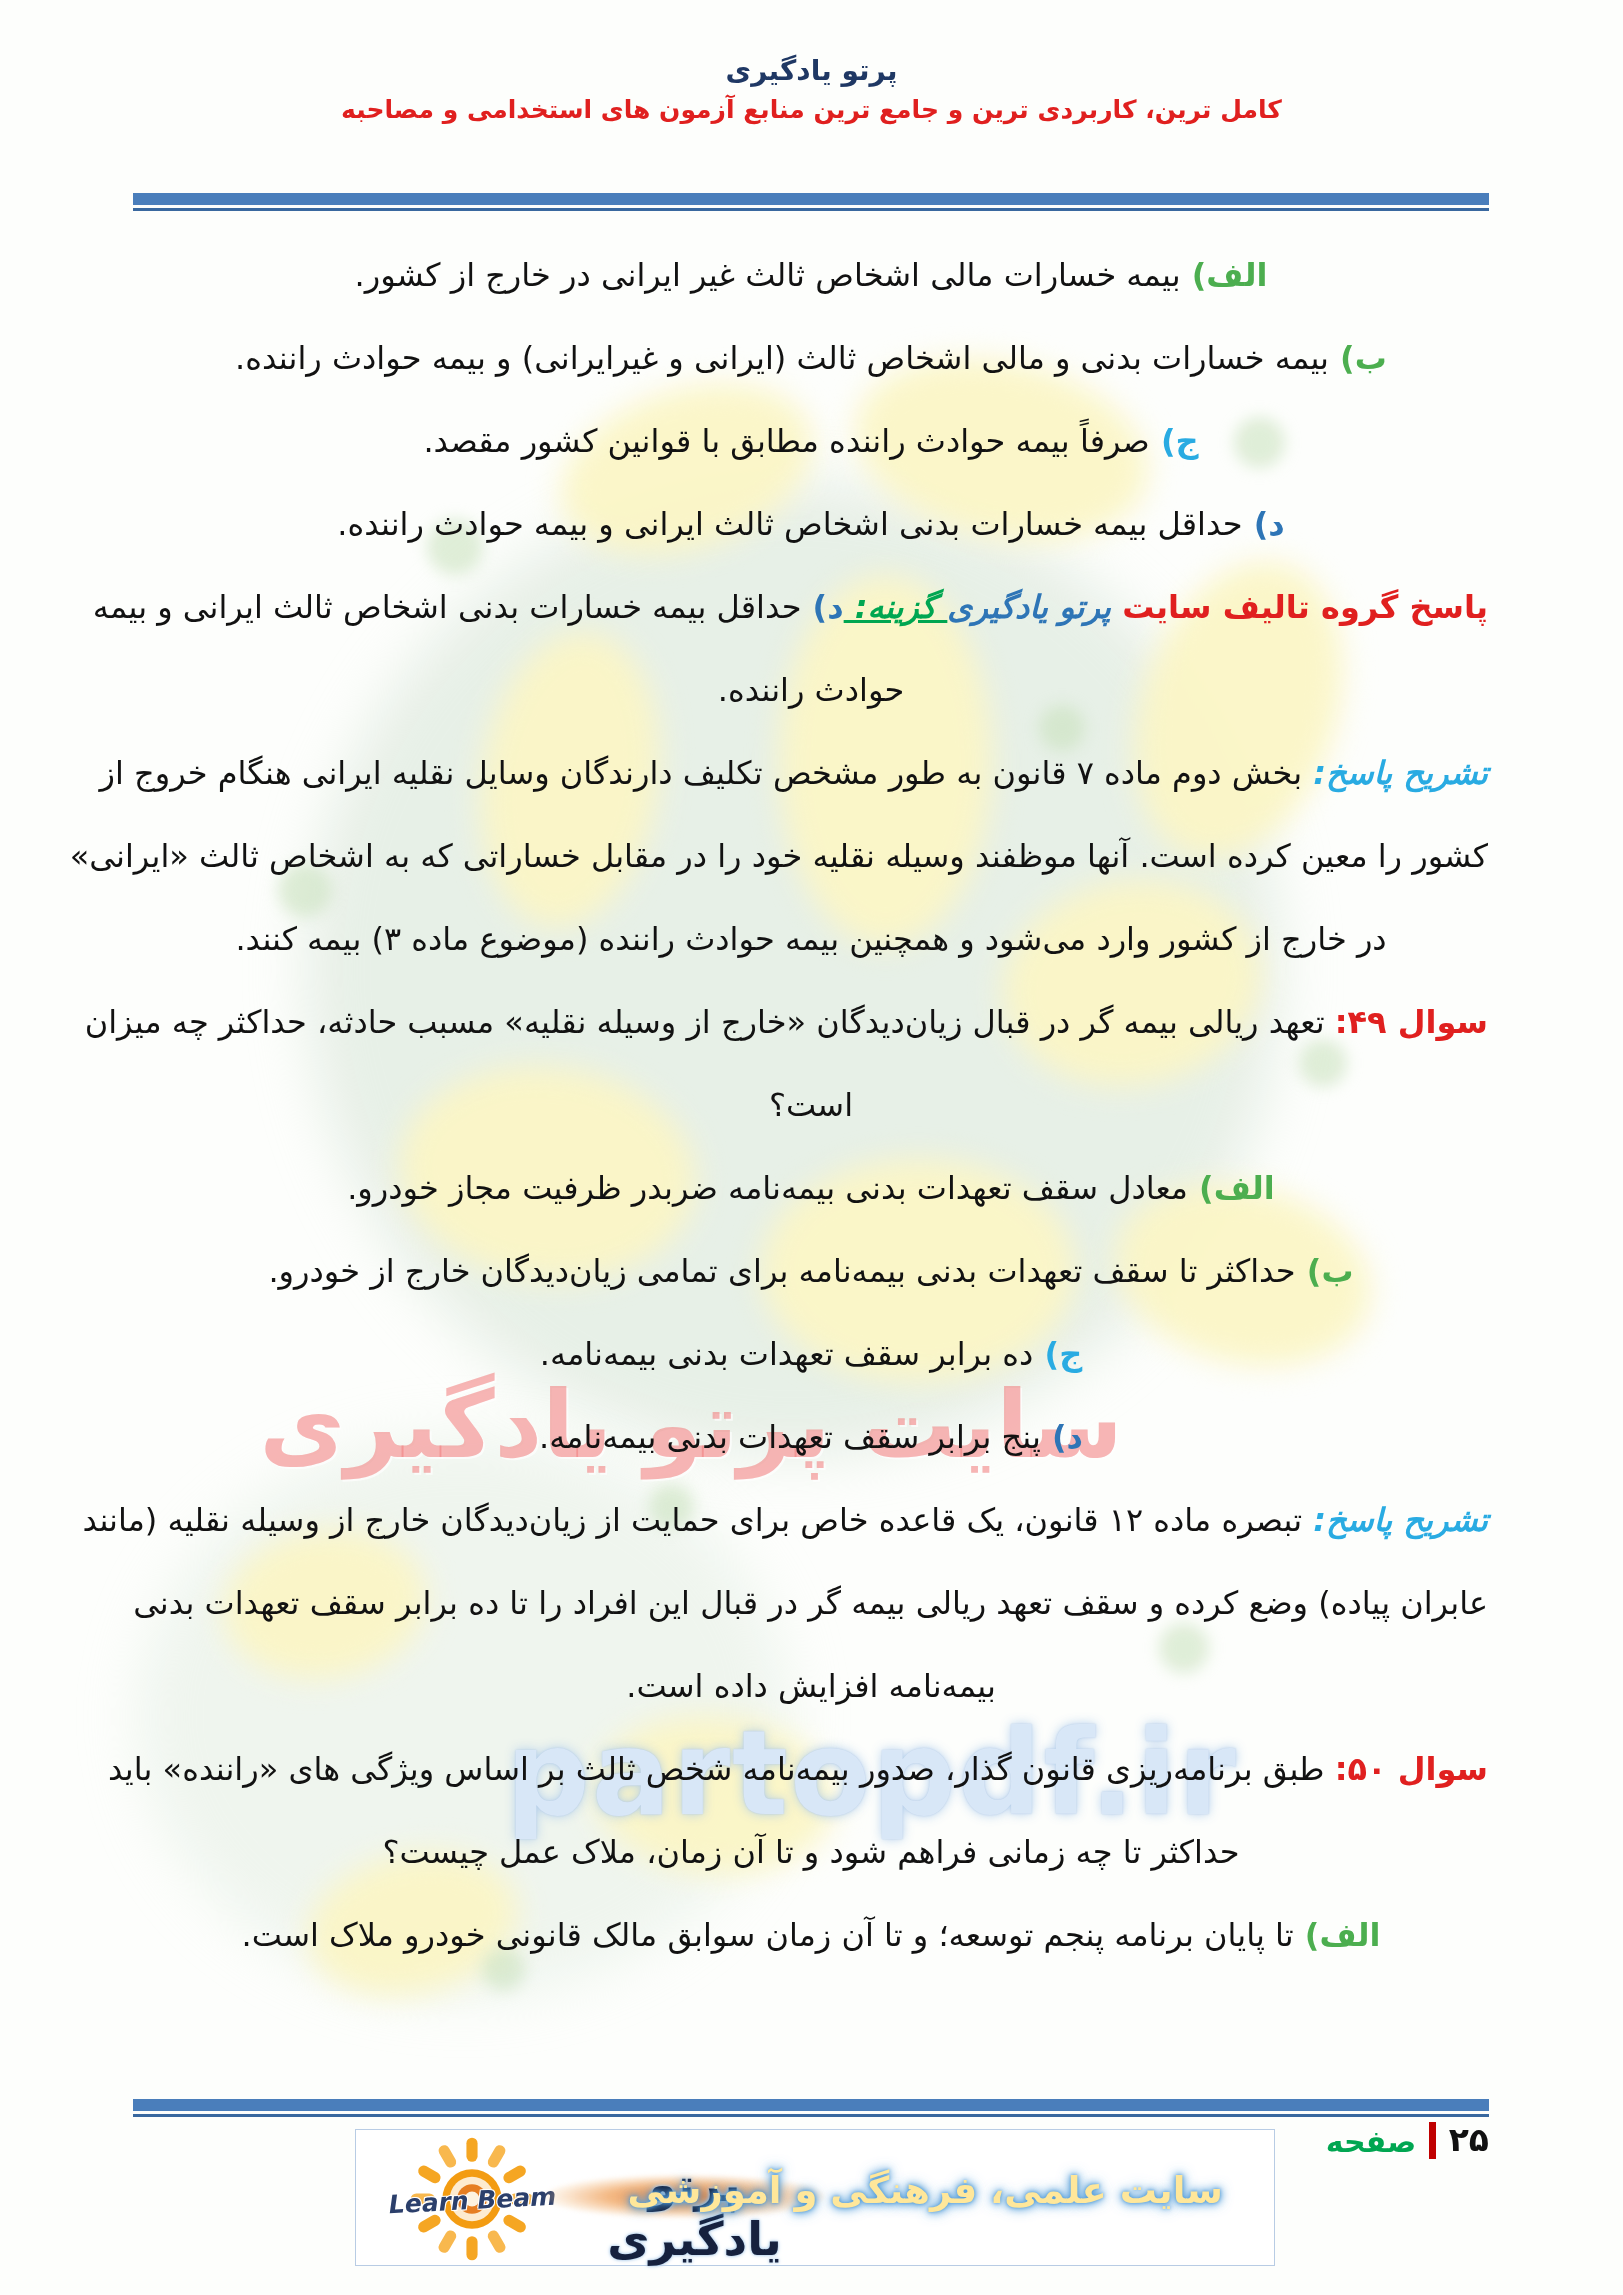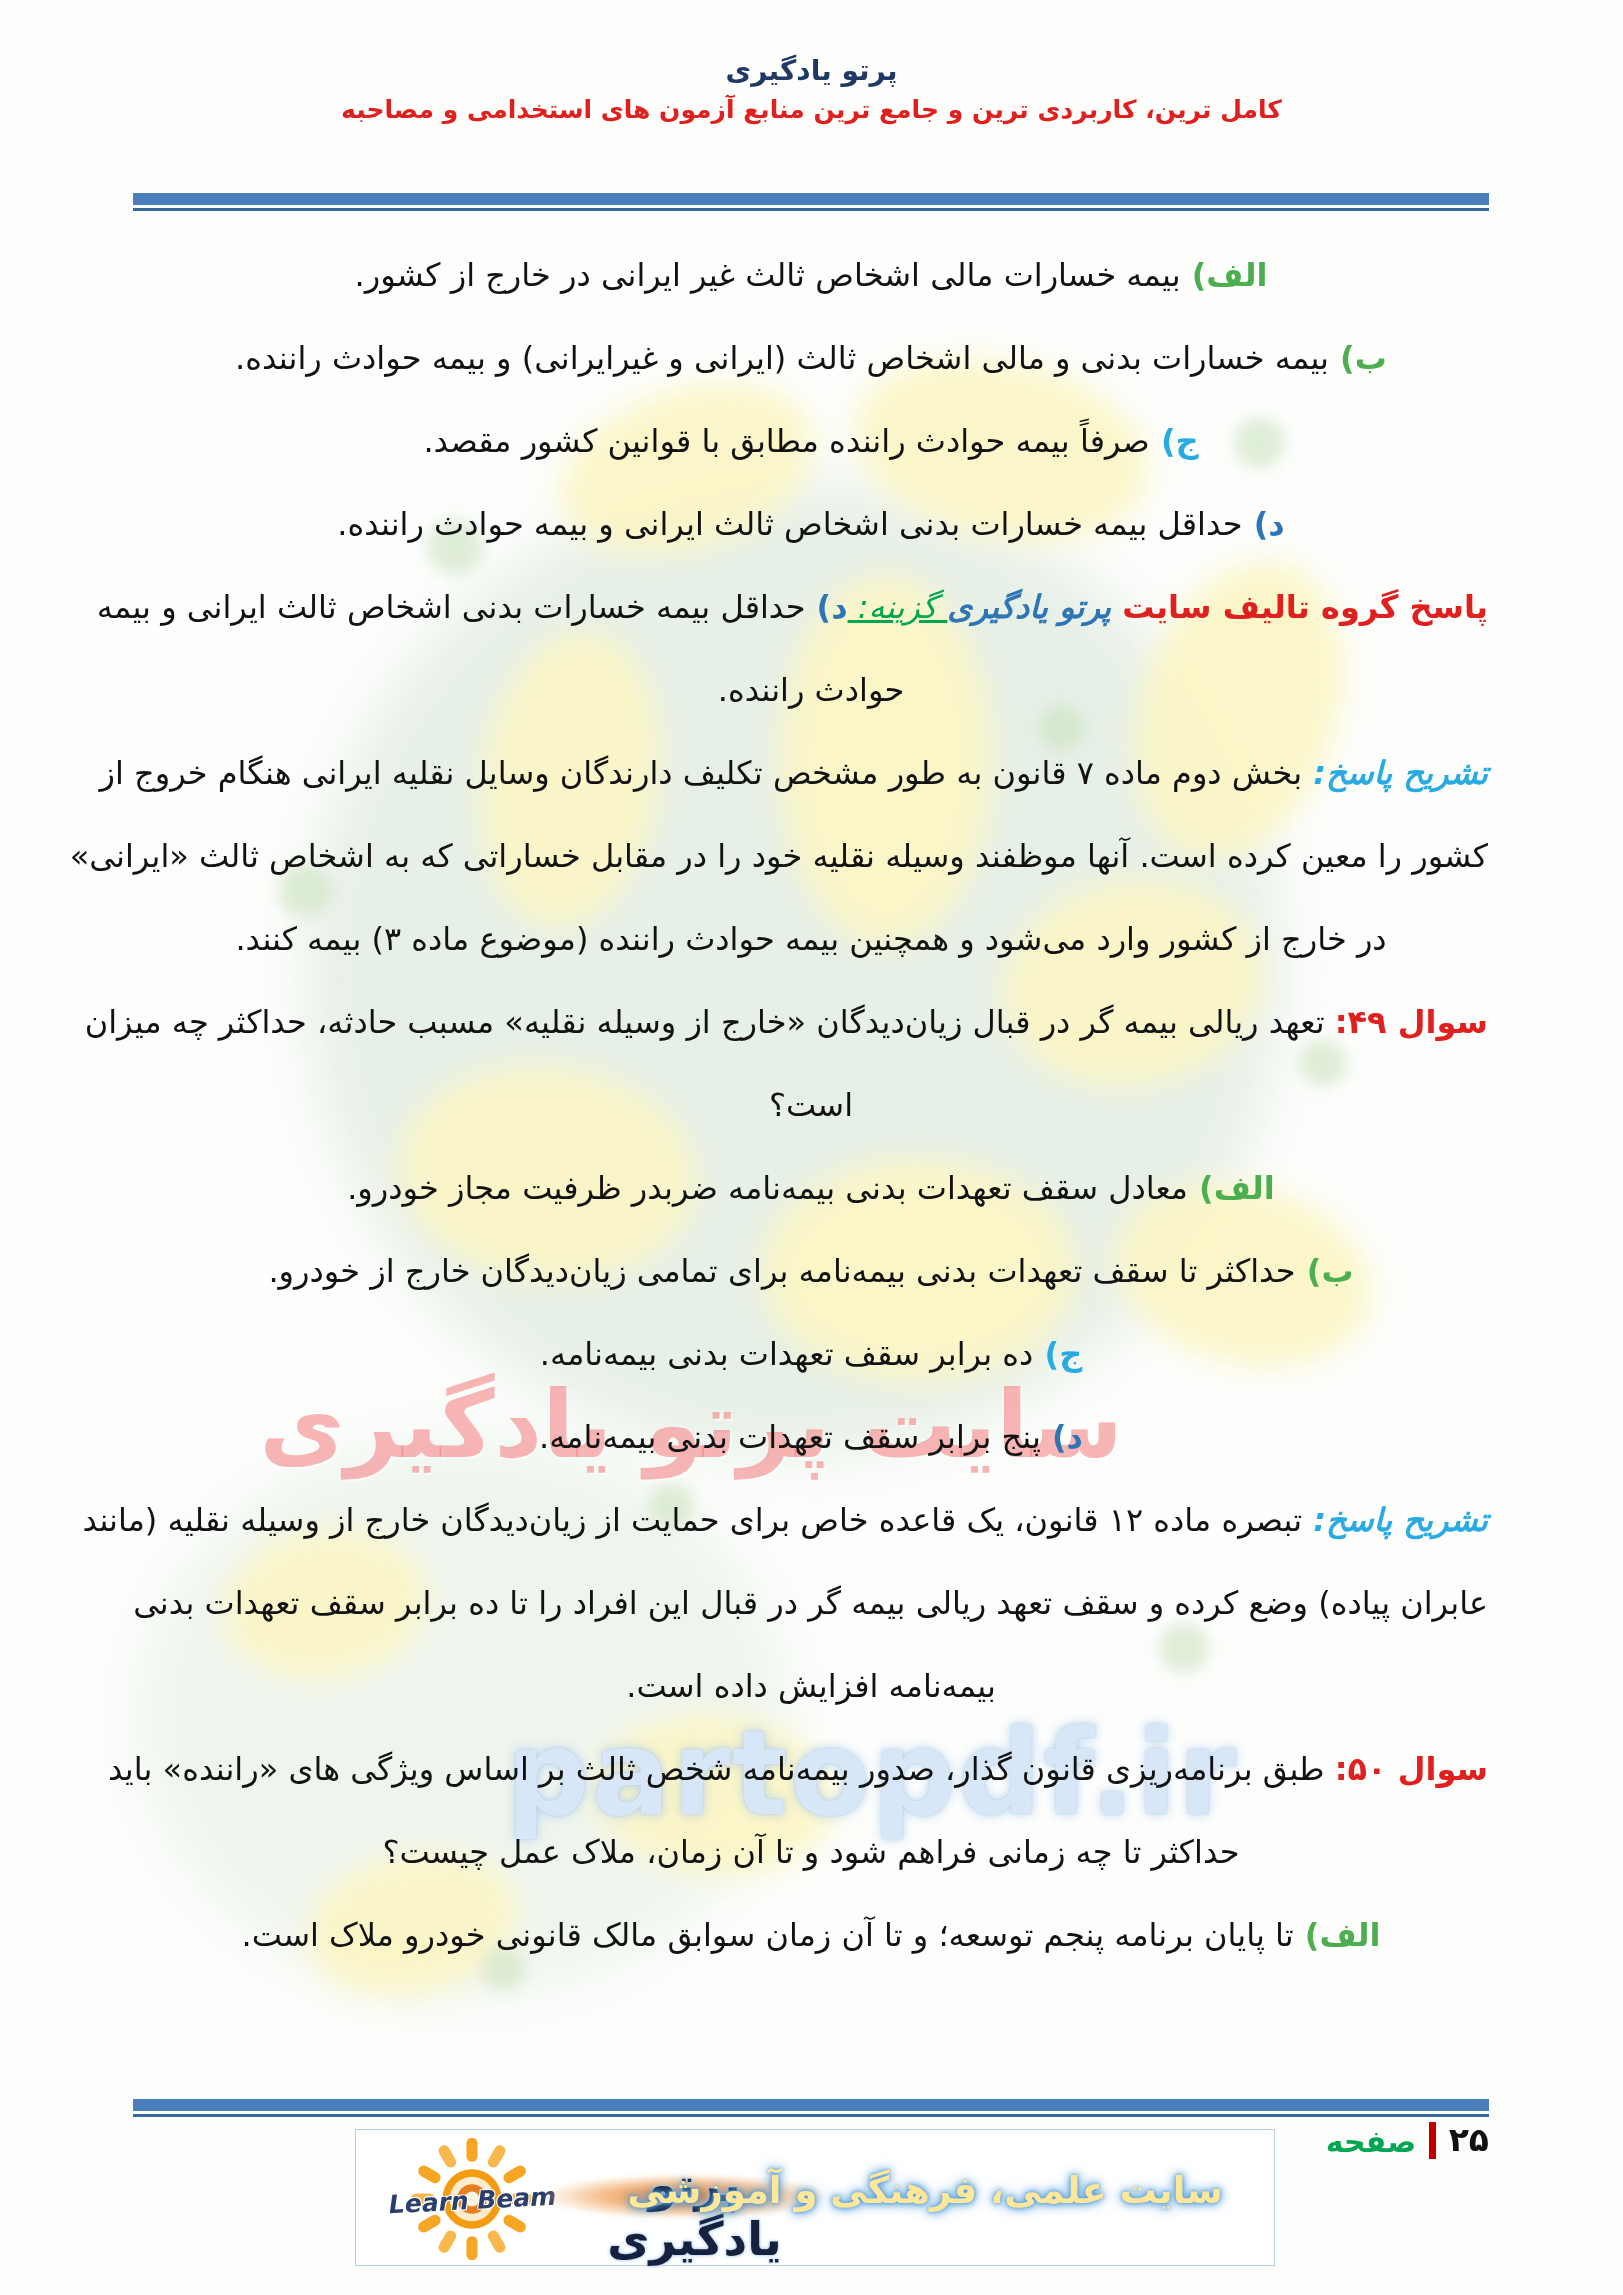--- a/index.html
+++ b/index.html
@@ -56,21 +56,21 @@
     height:83px;line-height:83px;white-space:nowrap;
     text-align:center;font-size:32px;color:#121212;
   }
   .seg-body{color:#121212;}
   .seg-opt-green{color:#4cae4f;font-weight:bold;}
   .seg-opt-cyan{color:#29abe2;font-weight:bold;}
   .seg-opt-blue{color:#2e75b6;font-weight:bold;}
   .seg-answer-red{color:#e0201f;font-weight:bold;}
   .seg-question-red{color:#e0201f;font-weight:bold;}
   .seg-brand-script{color:#2e75b6;font-style:italic;font-weight:bold;}
-  .seg-gozine-green{color:#00a651;font-style:italic;font-weight:normal;text-decoration:underline;}
+  .seg-gozine-green{color:#00a651;font-style:italic;font-weight:bold;text-decoration:underline;}
   .seg-sharh-cyan{color:#29abe2;font-style:italic;font-weight:bold;}
   
   #page-label{
     position:absolute;top:2120px;right:134px;z-index:2;
     display:flex;align-items:flex-end;gap:13px;direction:ltr;
   }
   #page-label .word{font-size:30px;font-weight:bold;color:#00a651;direction:rtl;}
   #page-label .bar{width:6.5px;height:37px;background:#c00000;}
   #page-label .num{font-size:33px;font-weight:bold;color:#111;}
   #banner{

